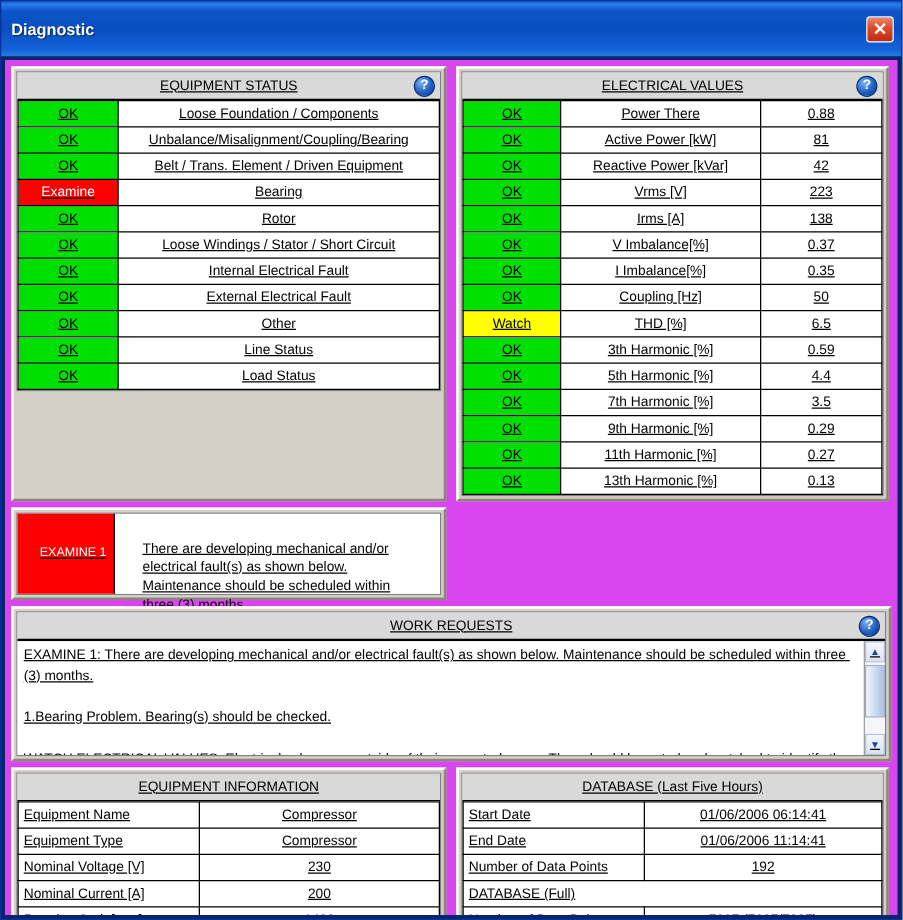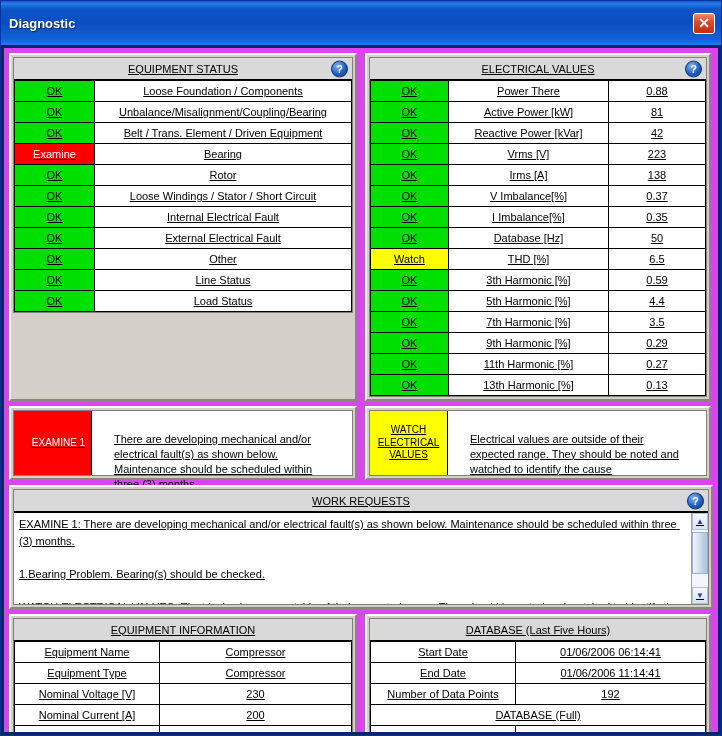--- a/index.html
+++ b/index.html
@@ -91,21 +91,21 @@
     white-space: nowrap; overflow: hidden;
   }
   td.st {
     text-align: center; font-size: 10px; padding: 0; margin-top: 20px;
   }
   td.st.ok { background: #00e000; }
   td.st.examine { background: #ff0000; color: #fff; }
   td.st.watch { background: #ffff00; }
   td.nm { text-align: center; }
   td.val { text-align: center; }
-  td.lbl-l { text-align: center; background: #d9d9d9; }
+  td.lbl-l { background: #d9d9d9; }
   .alert-box { display: flex; height: 66px; }
   .alert-tag {
     width: 78px; flex: none;
     display: flex; align-items: center; justify-content: center;
     text-align: center; font-size: 10px; line-height: 1.25;
     border-right: 1px solid #000;
   }
   .alert-tag.red { background: #ff0000; color: #fff; padding-left: 12px; }
   .alert-tag.yellow { background: #ffff00; color: #000; }
   .alert-text {
@@ -258,21 +258,21 @@
                   <td class="nm">V Imbalance[%]</td>
                   <td class="val">0.37</td>
                 </tr>
                 <tr>
                   <td class="st ok">OK</td>
                   <td class="nm">I Imbalance[%]</td>
                   <td class="val">0.35</td>
                 </tr>
                 <tr>
                   <td class="st ok">OK</td>
-                  <td class="nm">Database [Hz]</td>
+                  <td class="nm">Coupling [Hz]</td>
                   <td class="val">50</td>
                 </tr>
                 <tr>
                   <td class="st watch">Watch</td>
                   <td class="nm">THD  [%]</td>
                   <td class="val">6.5</td>
                 </tr>
                 <tr>
                   <td class="st ok">OK</td>
                   <td class="nm">3th  Harmonic [%]</td>
@@ -307,26 +307,20 @@
           </table>
         </div>
       </div>
     </div>
 
     <div class="row">
       <div class="panel" style="width:348px;">
         <div class="panel-inner alert-box">
           <div class="alert-tag red">EXAMINE 1</div>
           <div class="alert-text">There are developing mechanical and/or electrical fault(s) as shown below. Maintenance should be scheduled within three (3) months.</div>
-        </div>
-      </div>
-      <div class="panel" style="width:346px;">
-        <div class="panel-inner alert-box">
-          <div class="alert-tag yellow">WATCH ELECTRICAL VALUES</div>
-          <div class="alert-text">Electrical values are outside of their expected range. They should be noted and watched to identify the cause</div>
         </div>
       </div>
     </div>
 
     <div class="panel">
       <div class="panel-inner">
         <div class="panel-head">
           <span>WORK REQUESTS</span>
           <span class="help-icon">?</span>
         </div>

